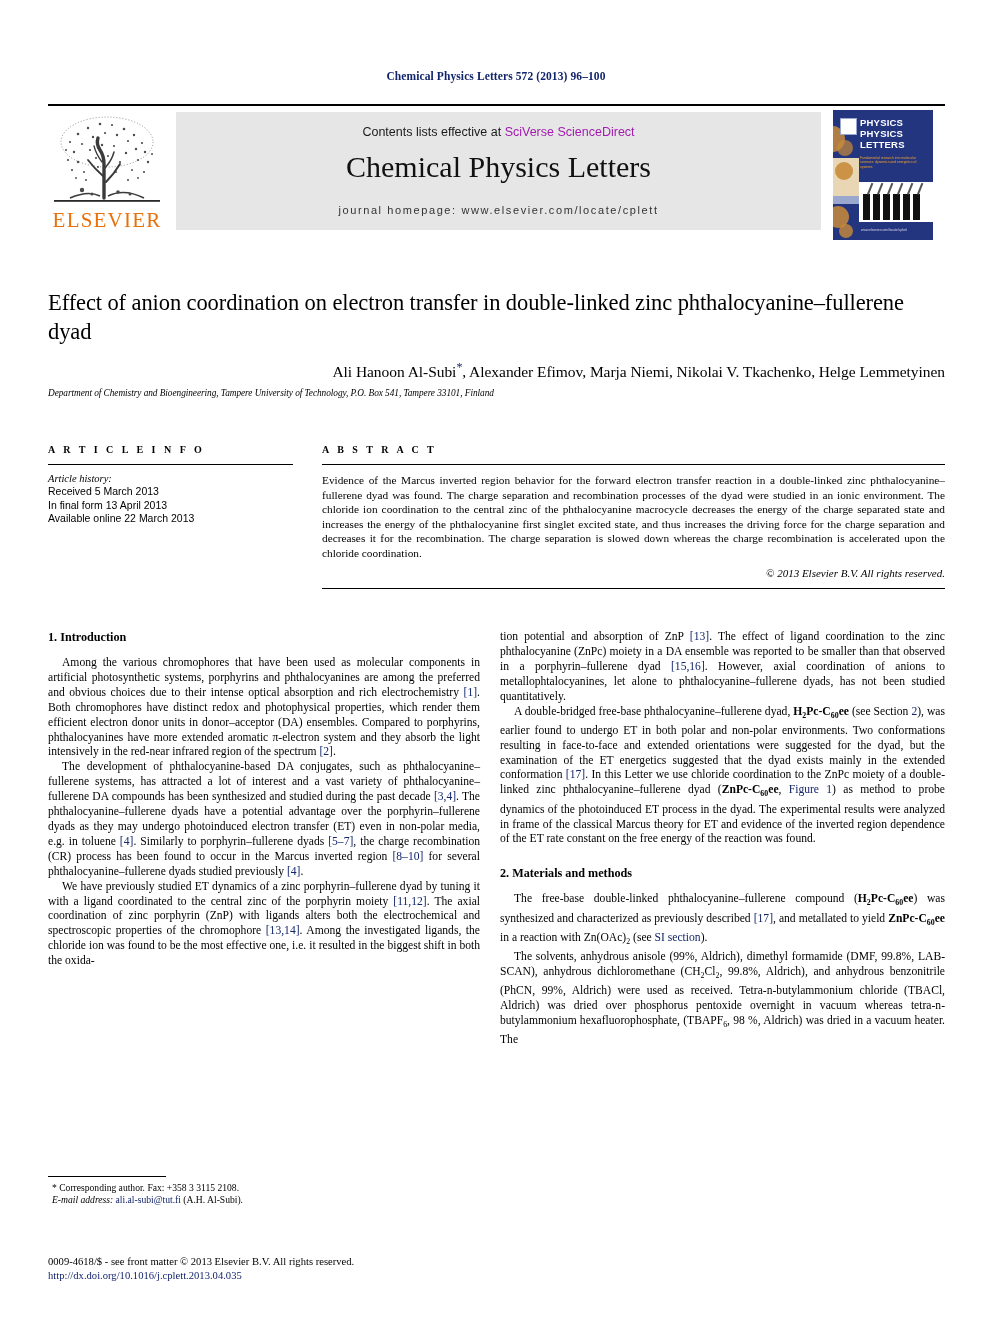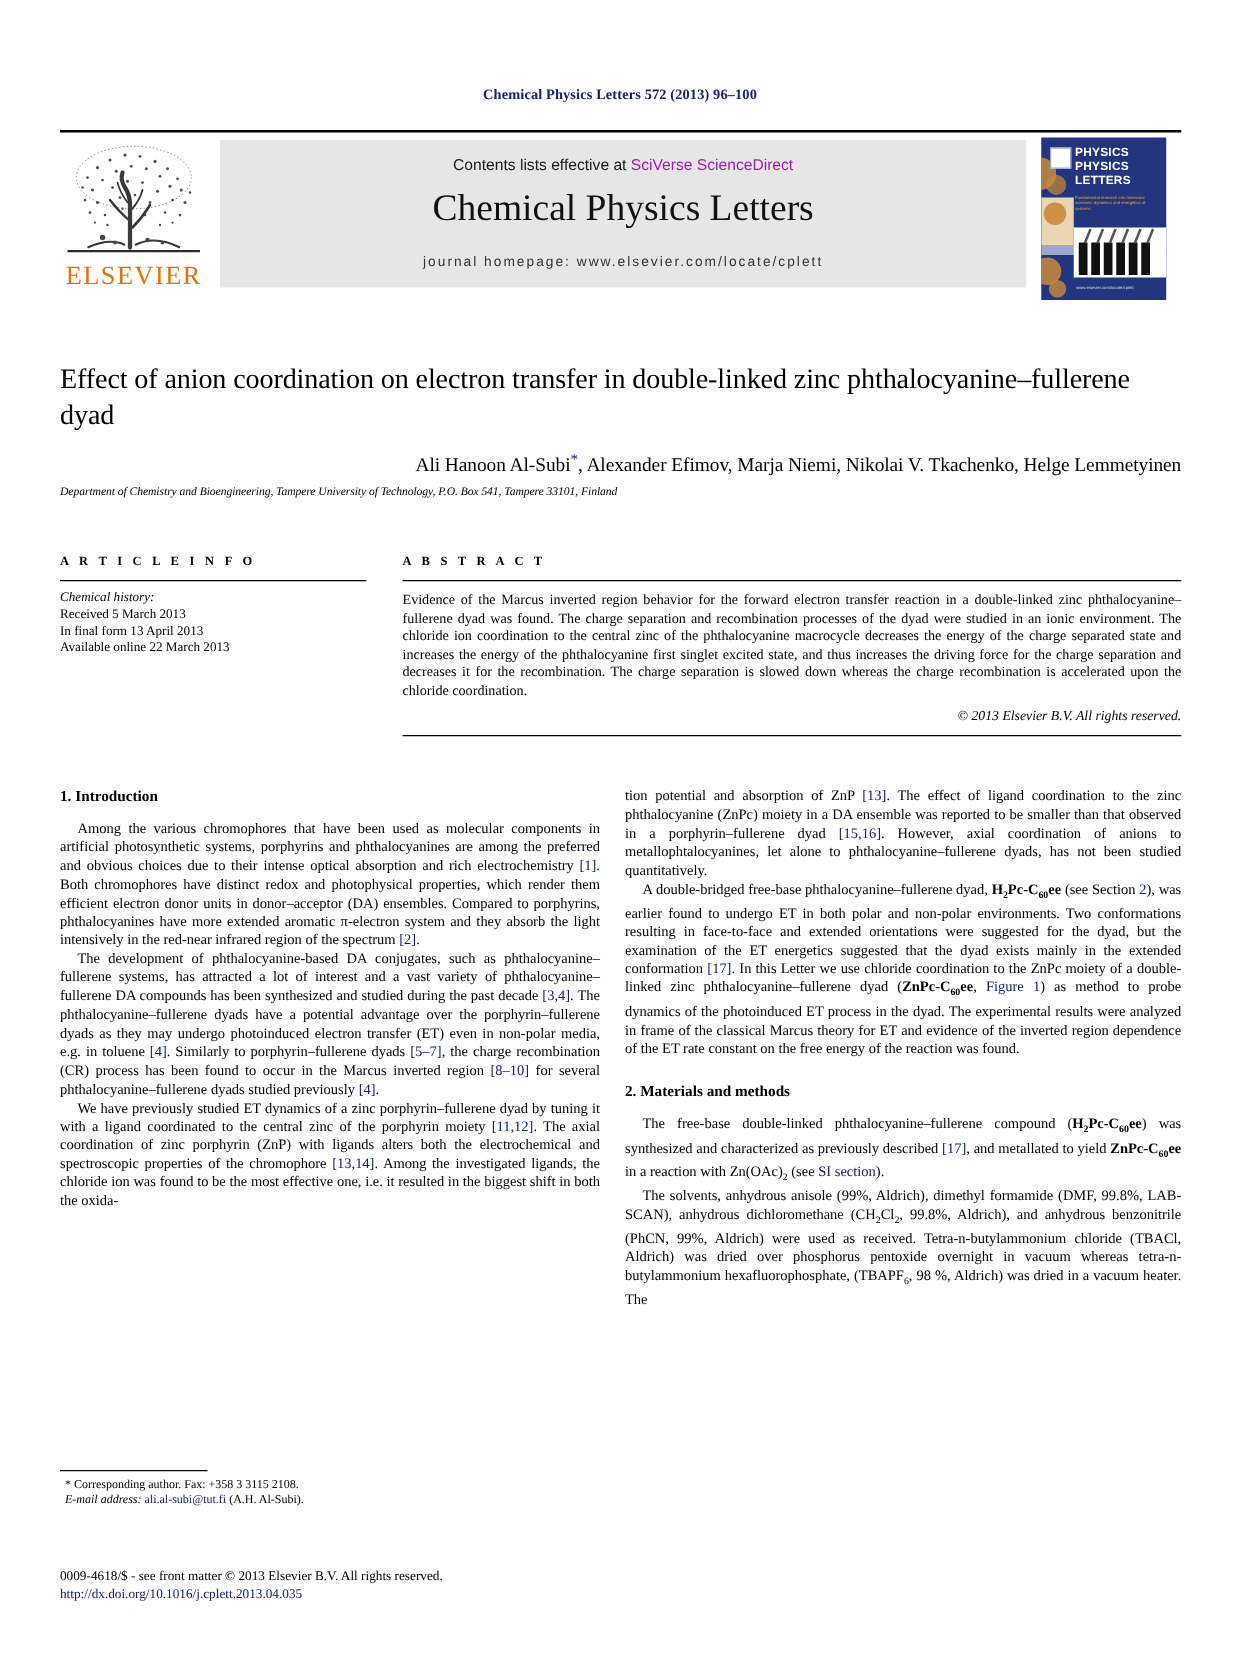--- a/index.html
+++ b/index.html
@@ -243,21 +243,21 @@
     margin-top: 9px;
     margin-bottom: 8px;
   }
   .hist-title {
     font-family: "Liberation Serif", serif;
     font-style: italic;
     font-size: 10.5px;
     margin-bottom: 1px;
   }
   .hist-line {
-    font-family: Liberation Serif, serif;
+    font-family: Liberation Sans, sans-serif;
     font-size: 10.5px;
     line-height: 13.5px;
   }
   .abstract-body {
     font-family: "Liberation Serif", serif;
     font-size: 11.3px;
     line-height: 14.6px;
     text-align: justify;
     color: #000;
   }
@@ -458,21 +458,21 @@
     <h1 class="paper-title">Effect of anion coordination on electron transfer in double-linked zinc phthalocyanine–fullerene dyad</h1>
     <div class="authors">
       <span>Ali Hanoon Al-Subi</span><span class="corr-star">*</span><span>, Alexander Efimov, Marja Niemi, Nikolai V. Tkachenko, Helge Lemmetyinen</span>
     </div>
     <div class="affiliation">Department of Chemistry and Bioengineering, Tampere University of Technology, P.O. Box 541, Tampere 33101, Finland</div>
   </div>
 
   <div class="info-col">
     <div class="sec-label">A R T I C L E   I N F O</div>
     <div class="rule"></div>
-    <div class="hist-title">Chemical history:</div>
+    <div class="hist-title">Article history:</div>
     <div class="hist-line">Received 5 March 2013</div>
     <div class="hist-line">In final form 13 April 2013</div>
     <div class="hist-line">Available online 22 March 2013</div>
   </div>
 
   <div class="abs-col">
     <div class="sec-label">A B S T R A C T</div>
     <div class="rule"></div>
     <div class="abstract-body">Evidence of the Marcus inverted region behavior for the forward electron transfer reaction in a double-linked zinc phthalocyanine–fullerene dyad was found. The charge separation and recombination processes of the dyad were studied in an ionic environment. The chloride ion coordination to the central zinc of the phthalocyanine macrocycle decreases the energy of the charge separated state and increases the energy of the phthalocyanine first singlet excited state, and thus increases the driving force for the charge separation and decreases it for the recombination. The charge separation is slowed down whereas the charge recombination is accelerated upon the chloride coordination.</div>
     <div class="copyright">© 2013 Elsevier B.V. All rights reserved.</div>

